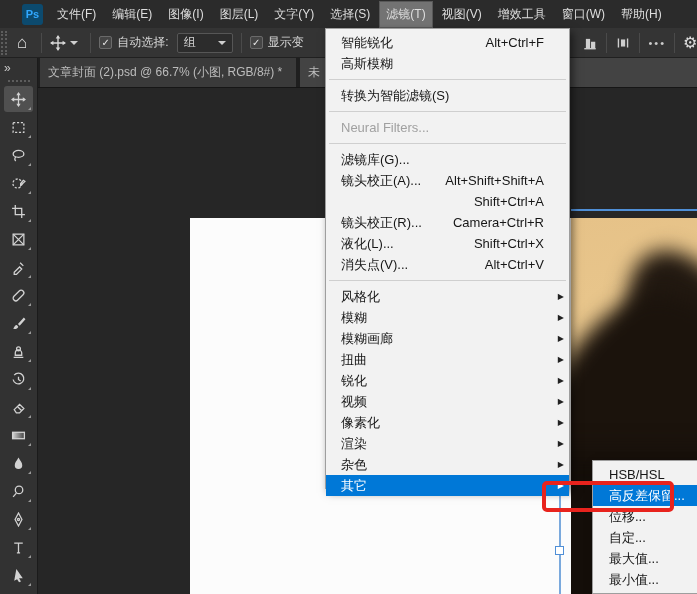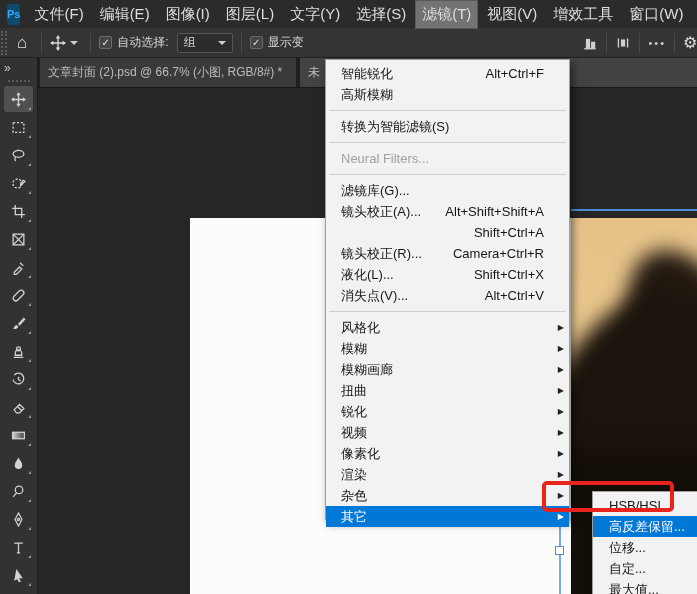--- a/index.html
+++ b/index.html
@@ -3,24 +3,24 @@
 <meta charset="utf-8">
 <style>
   * { margin:0; padding:0; box-sizing:border-box; }
   html,body { width:697px; height:594px; overflow:hidden; background:#262626;
     font-family:"Liberation Sans","DejaVu Sans",sans-serif; }
   #app { position:relative; width:697px; height:594px; overflow:hidden; }
 
   
   .menubar { position:absolute; left:0; top:0; width:697px; height:28px;
     background:#2b2b2b; display:flex; align-items:center; z-index:5; }
-  .ps-logo { width:21px; height:21px; margin:0 6px 0 7px; background:#0c4a6e;
+  .ps-logo { width:21px; height:21px; margin:0 6px 0 22px; background:#0c4a6e;
     border-radius:3px; color:#31a8ff; font-size:11px; font-weight:bold;
     display:flex; align-items:center; justify-content:center; }
-  .mb-item { color:#dedede; font-size:15px; padding:4px 6px; margin:0 1px;
+  .mb-item { color:#dedede; font-size:12px; padding:4px 6px; margin:0 1px;
     white-space:nowrap; border:1px solid transparent; }
   .mb-item[data-state="open"] { background:#737373; border:1px solid #585858; }
 
   
   .optionsbar { position:absolute; left:0; top:28px; width:697px; height:30px;
     background:#343434; border-bottom:1px solid #202020; display:flex;
     align-items:center; z-index:2; color:#d6d6d6; font-size:12px; }
   .ob-grip { width:6px; height:24px; margin-left:1px;
     border-left:2px dotted #5d5d5d; border-right:2px dotted #5d5d5d; }
   .ob-div { width:1px; height:20px; background:#4a4a4a; margin:0 8px; }
@@ -78,21 +78,21 @@
     background:#140e09; filter:blur(13px); }
   .tline-h { position:absolute; left:571px; top:209px; width:126px; height:2px;
     background:#4f8fd7; z-index:3; }
   .tline-v { position:absolute; left:559px; top:487px; width:2px; height:107px;
     background:#7aa9dd; z-index:3; }
   .thandle { position:absolute; left:555px; top:546px; width:9px; height:9px;
     background:#ffffff; border:1.5px solid #4f8fd7; z-index:4; }
 
   
   .menu-panel { position:absolute; background:#f2f2f2; border:1px solid #9e9e9e;
-    box-shadow:3px 4px 8px rgba(0,0,0,.5); padding:3px 0; font-size:13px; color:#161616;margin-top:31px; }
+    box-shadow:3px 4px 8px rgba(0,0,0,.5); padding:3px 0; font-size:13px; color:#161616; }
   .filter-menu { left:325px; top:28px; width:245px; height:461px; z-index:10; }
   .other-menu  { left:592px; top:460px; width:106px; height:134px; z-index:11; }
   .mrow { display:flex; align-items:center; height:21px; padding:0 5px 0 15px; }
   .mlabel { white-space:nowrap; }
   .msc { margin-left:auto; padding-right:10px; white-space:nowrap; }
   .marrow { width:10px; font-size:8px; text-align:right; color:#222; }
   .mrow[data-state="highlighted"] { background:#0078d7; color:#ffffff; }
   .mrow[data-state="highlighted"] .marrow { color:#ffffff; }
   .mrow[data-state="disabled"] { color:#a0a0a0; }
   .mrow[data-state="separator"] { height:11px; position:relative; padding:0; }

